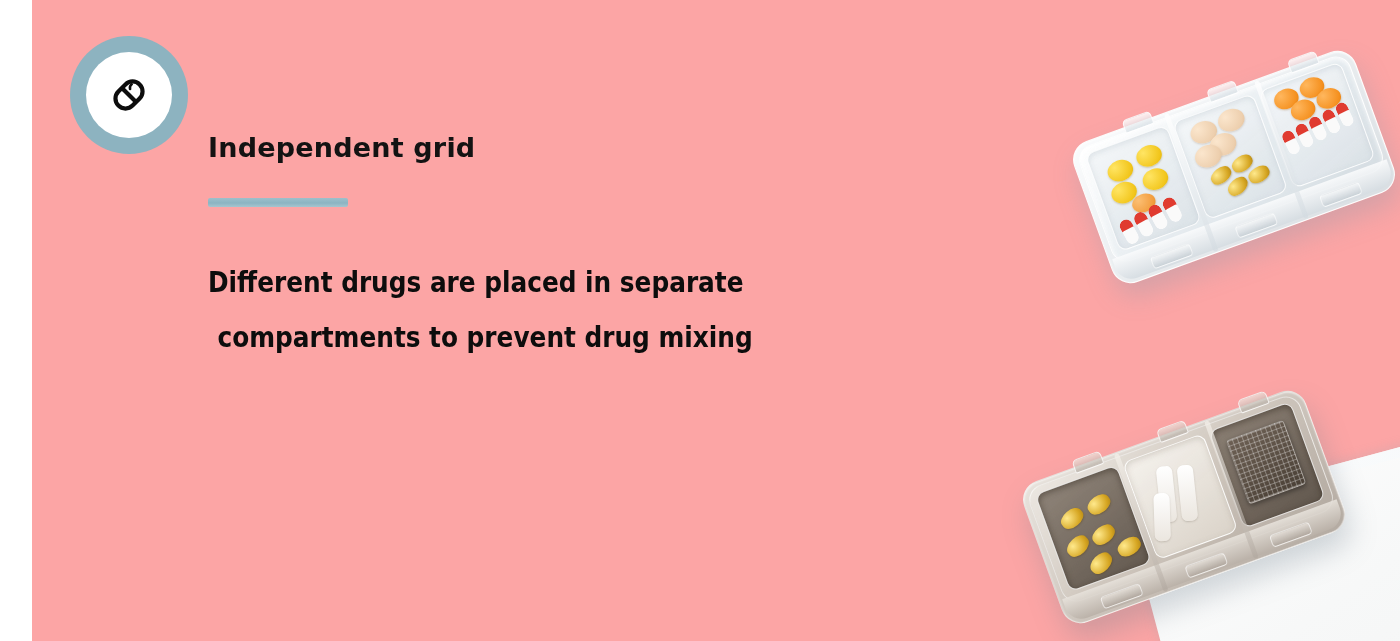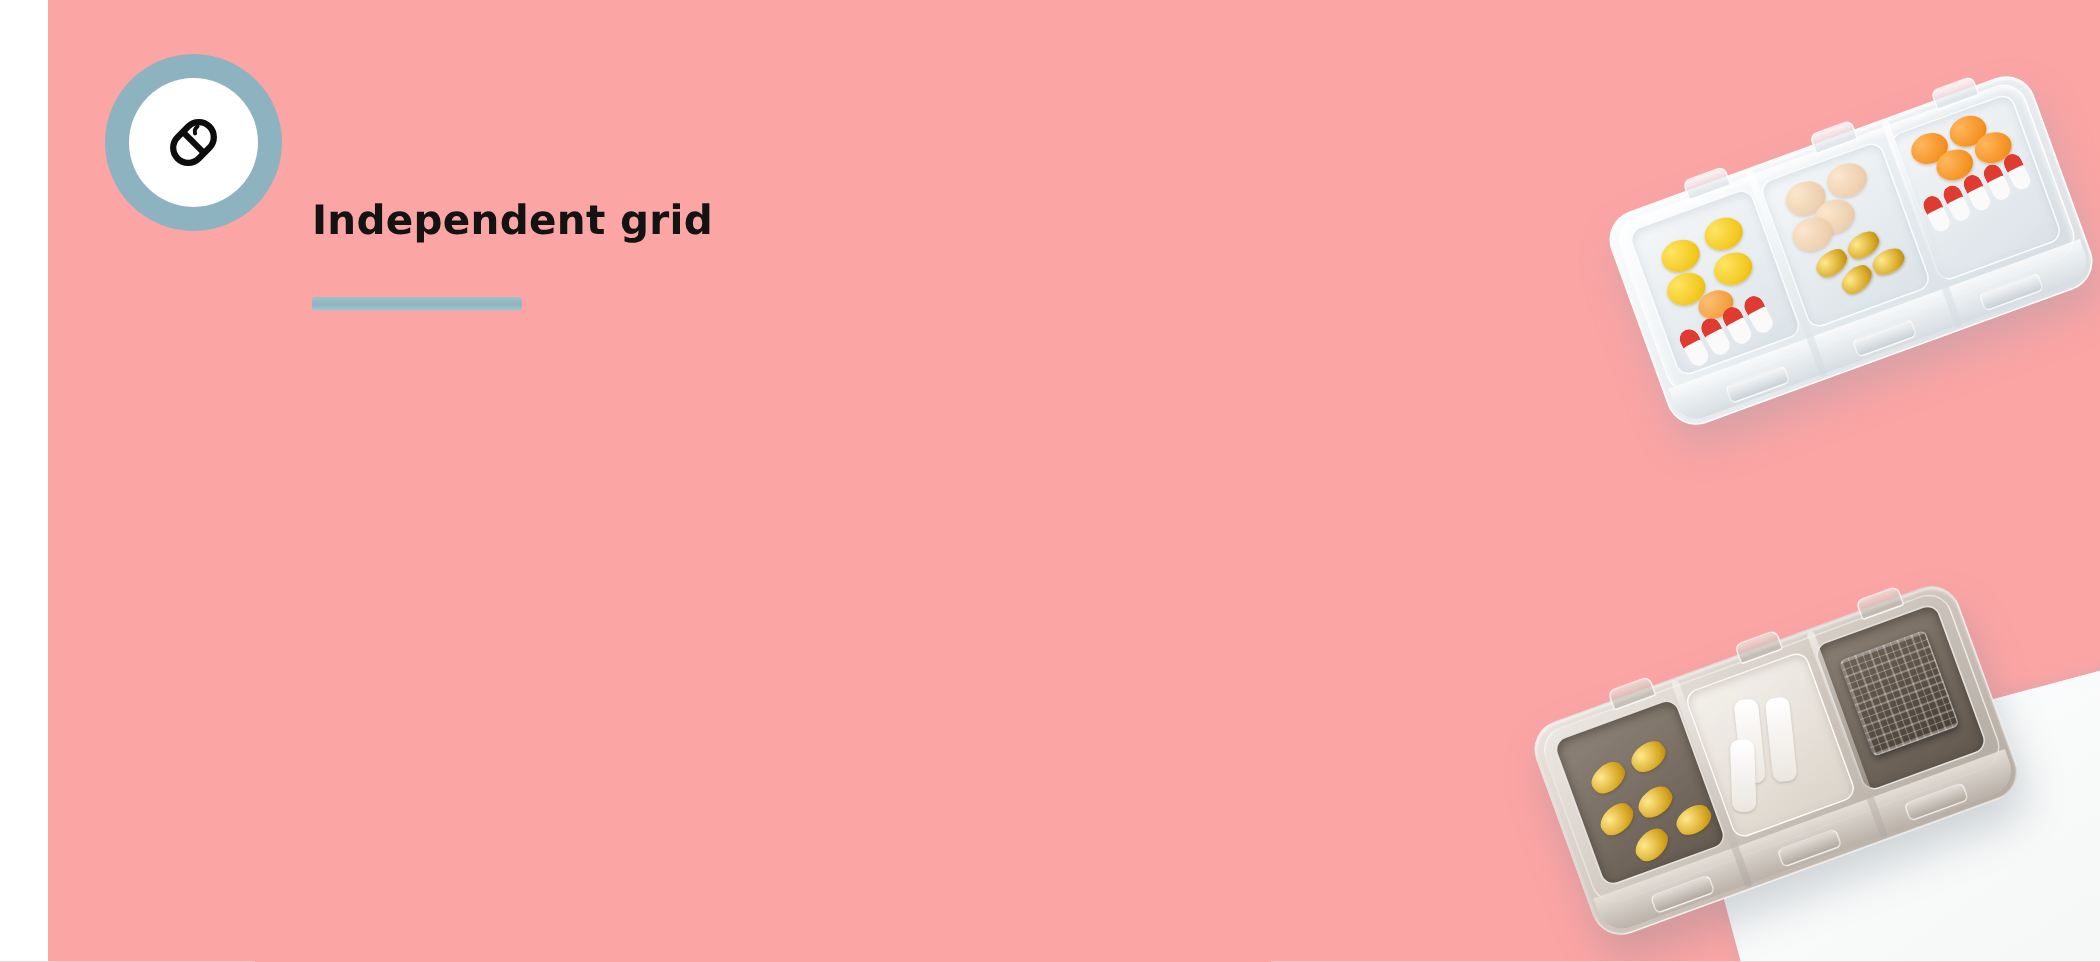--- a/index.html
+++ b/index.html
@@ -319,20 +319,24 @@
       </svg>
     </div>
   </div>
 
   <div class="text-col">
     <div class="eyebrow">Independent grid</div>
 
 
     <div class="divider"></div>
 
+    <div class="body-text">
+      <div class="body-line">Different drugs are placed in separate</div>
+      <div class="body-line indented">compartments to prevent drug mixing</div>
+    </div>
   </div>
 
   <div class="product pillbox box-top">
     <div class="shell"></div>
     <div class="lid"></div>
     <div class="base-band"></div>
 
     <div class="cells">
 
       <div class="cell">

